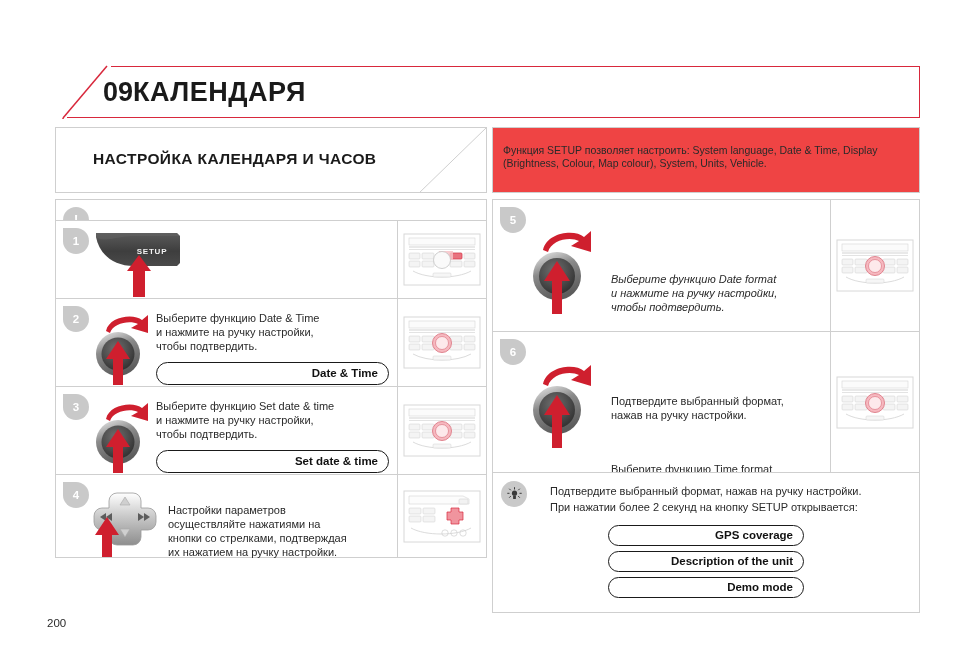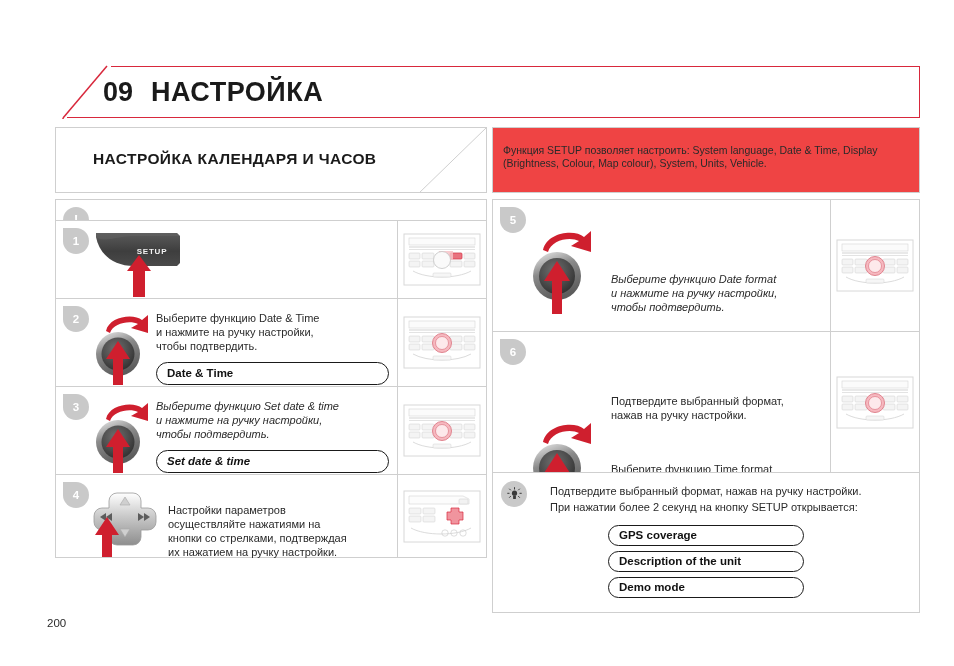--- a/index.html
+++ b/index.html
@@ -17,21 +17,21 @@
     position: absolute; left: 62px; top: 66px; width: 858px; height: 52px;
     border: 1.5px solid #d8283c;
     background: #fff;
   }
   .chapter-header .corner-cut {
     position: absolute; left: -0.5px; top: -1.5px; width: 46px; height: 53px;
     overflow: visible;
   }
   .chapter-inner {
     position: absolute; left: 0; top: 0; right: 0; bottom: 0;
-    display: flex; align-items: center; padding-left: 40px; gap: 18px;
+    display: flex; align-items: center; padding-left: 40px; 
   }
   .chapter-num {
     font-size: 27px; font-weight: bold; letter-spacing: 0px; color: #1a1a1a;
   }
   .chapter-title {
     font-size: 27px; font-weight: bold; letter-spacing: 0.5px; color: #1a1a1a;
   }
 
   
   .section-title-box {
@@ -92,21 +92,21 @@
     font-size: 11px; line-height: 14px; color: #2a2a2a;
     padding-top: 4px;
   }
   .step-text p { margin: 0 0 0 0; }
   .step-text p + p { margin-top: 26px; }
 
   
   .pill {
     display: block; margin-top: 9px;
     border: 1.6px solid #1a1a1a; border-radius: 40px;
-    font-size: 11.5px; font-weight: bold; text-align: left;
+    font-size: 11.5px; font-weight: bold; text-align: right;
     padding: 3px 10px 4px; background: #fff; color: #111;
   }
 
   .tip-box {
     border: 1px solid #cfcfcf; background: #fff; position: relative;
     padding: 10px 10px 14px 10px;
   }
   .tip-text {
     margin-left: 47px; font-size: 11px; line-height: 16px; color: #2a2a2a;
   }
@@ -127,21 +127,21 @@
   <div class="chapter-header">
     <svg class="corner-cut" viewBox="0 0 46 53">
       <polygon points="-2,-2 48,-2 48,2 4,2 4,55 -2,55" fill="#ffffff"></polygon>
       <polyline points="46,-1 2,-1 2,52 -2,52" fill="#ffffff" stroke="#ffffff" stroke-width="3"></polyline>
       <line x1="44" y1="0" x2="0" y2="52" stroke="#d8283c" stroke-width="1.5"></line>
       <line x1="0" y1="52" x2="0" y2="53" stroke="#d8283c" stroke-width="1.5"></line>
       <rect x="-3" y="-3" width="3" height="53" fill="#ffffff"></rect>
     </svg>
     <div class="chapter-inner">
       <span class="chapter-num">09</span>
-      <span class="chapter-title">НАСТРОЙКА</span>
+      <span class="chapter-title">КАЛЕНДАРЯ</span>
     </div>
   </div>
 
   <div class="section-title-box">
     <svg class="diag" viewBox="0 0 78 68">
       <polygon points="78,-2 80,-2 80,70 -2,70" fill="#ffffff"></polygon>
       <line x1="78" y1="0" x2="8" y2="68" stroke="#cfcfcf" stroke-width="1"></line>
     </svg>
     <div class="section-title">НАСТРОЙКА КАЛЕНДАРЯ И ЧАСОВ</div>
   </div>
@@ -256,21 +256,21 @@
           <circle cx="39" cy="27" r="6.5" fill="#fde9eb" stroke="#e0848f" stroke-width="0.8"></circle>
           <path d="M10,38 C24,46 54,46 68,38" fill="none" stroke="#d2d2d2" stroke-width="0.8"></path>
           <rect x="30" y="40" width="18" height="4" rx="1" fill="#f6f6f6" stroke="#d2d2d2" stroke-width="0.5"></rect>
         </svg>
       </div>
     </div>
 
     <div class="row" style="height:88px;">
       <div class="cell-main">
         <div class="badge">3</div>
-        <div class="step-body" style="padding:8px 8px 0 34px;font-style:italic;">
+        <div class="step-body" style="padding:8px 8px 0 34px;">
           <div class="step-gfx" style="width:66px;">
             <svg width="66" height="78" viewBox="0 0 66 78">
               <defs>
                 <radialGradient id="gknob3" cx="0.42" cy="0.34" r="0.72">
                   <stop offset="0" stop-color="#6f6f6f"></stop>
                   <stop offset="0.62" stop-color="#494949"></stop>
                   <stop offset="1" stop-color="#2e2e2e"></stop>
                 </radialGradient>
                 <linearGradient id="gring3" x1="0" y1="0" x2="0.4" y2="1">
                   <stop offset="0" stop-color="#f0f0f0"></stop>
@@ -427,21 +427,21 @@
           <circle cx="39" cy="27" r="6.5" fill="#fde9eb" stroke="#e0848f" stroke-width="0.8"></circle>
           <path d="M10,38 C24,46 54,46 68,38" fill="none" stroke="#d2d2d2" stroke-width="0.8"></path>
           <rect x="30" y="40" width="18" height="4" rx="1" fill="#f6f6f6" stroke="#d2d2d2" stroke-width="0.5"></rect>
         </svg>
       </div>
     </div>
 
     <div class="row" style="height:141px;">
       <div class="cell-main">
         <div class="badge">6</div>
-        <div class="step-body" style="padding:24px 8px 0 32px;align-items:flex-end;">
+        <div class="step-body" style="padding:24px 8px 0 32px;">
           <div class="step-gfx" style="width:86px;">
             <svg width="86" height="100" viewBox="0 0 86 100">
               <defs>
                 <radialGradient id="gknob6" cx="0.42" cy="0.34" r="0.72">
                   <stop offset="0" stop-color="#6f6f6f"></stop>
                   <stop offset="0.62" stop-color="#494949"></stop>
                   <stop offset="1" stop-color="#2e2e2e"></stop>
                 </radialGradient>
                 <linearGradient id="gring6" x1="0" y1="0" x2="0.4" y2="1">
                   <stop offset="0" stop-color="#f0f0f0"></stop>

